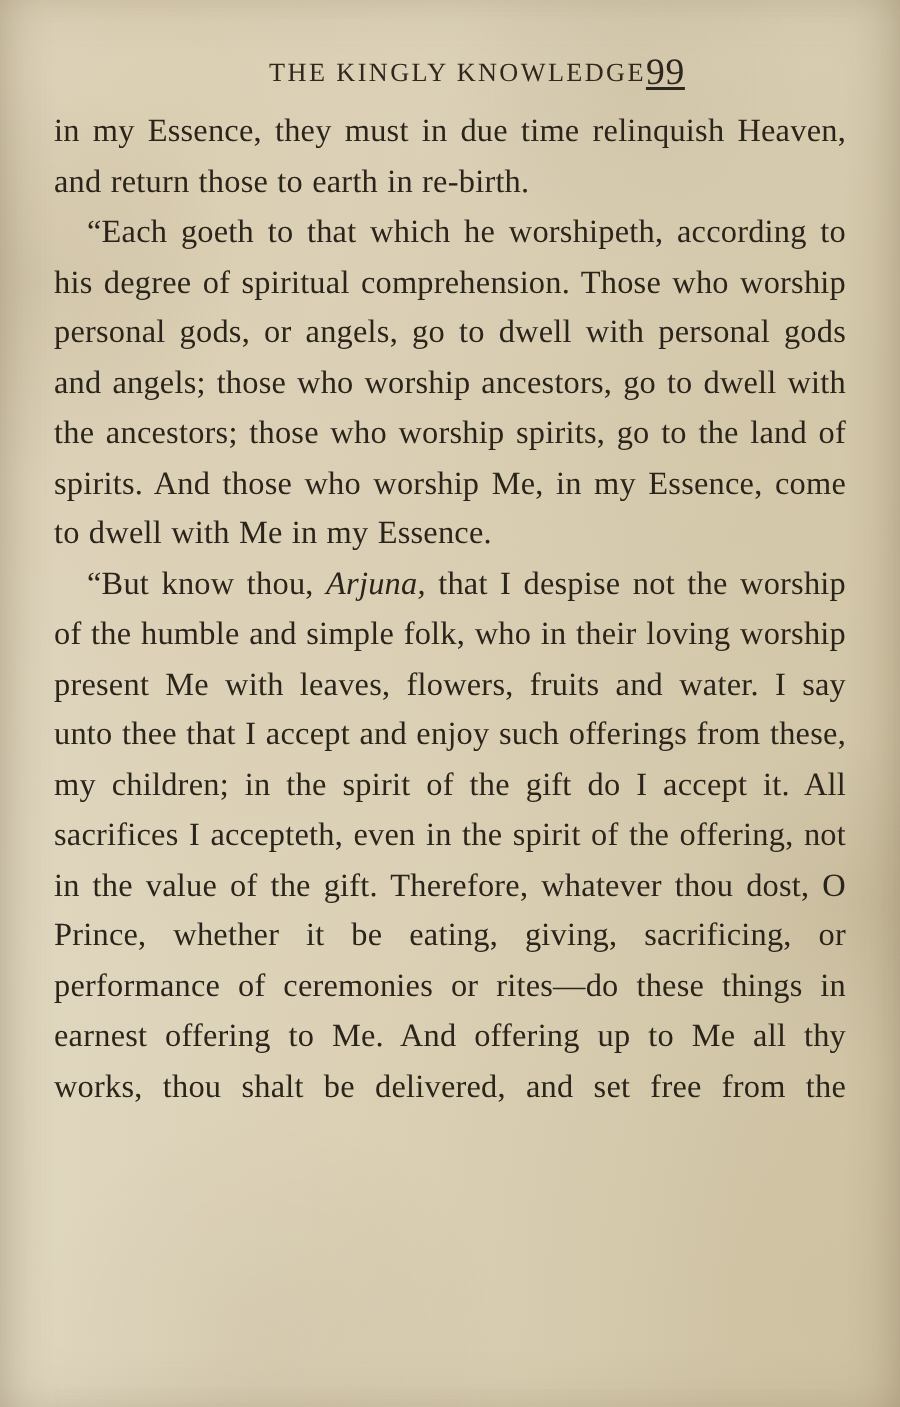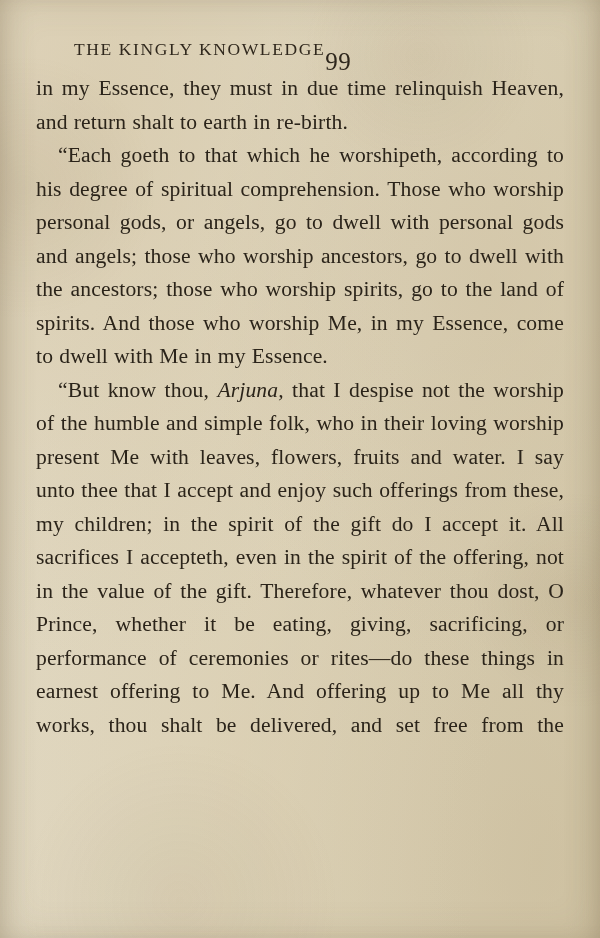--- a/index.html
+++ b/index.html
@@ -54,39 +54,40 @@
   .content {
     position: relative;
     z-index: 2;
     padding: 34px 36px 0 36px;
   }
 
   
   .header {
     display: flex;
     align-items: baseline;
-    justify-content: flex-start;
+    justify-content: center;
     padding: 0 2px 0 38px;
     margin-bottom: 12px;
   }
   .running-head {
     font-size: 17.5px;
     letter-spacing: 1.6px;
     color: #30281d;
     font-variant: small-caps;
     text-transform: uppercase;
     white-space: nowrap;
   }
   .folio {
     font-size: 25px;
     color: #2d261c;
     letter-spacing: 0.5px;
     line-height: 1;
     position: relative;
-    top: 15px;
+    top: 2px;
+    text-decoration: underline;
   }
 
   
   .body-text {
     font-size: 21.6px;
     line-height: 33.5px;
     color: #2b241a;
     text-align: justify;
     text-justify: inter-word;
     letter-spacing: 0.15px;
@@ -115,21 +116,21 @@
 
   <div class="content">
 
     <div class="header">
       <div class="running-head">THE KINGLY KNOWLEDGE</div>
       <div class="folio">99</div>
     </div>
 
     <div class="body-text">
 
-      <p>in my Essence, they must in due time relinquish Heaven, and return shalt to earth in re-birth.</p>
+      <p>in my Essence, they must in due time relinquish Heaven, and return those to earth in re-birth.</p>
 
       <p class="indent">“Each goeth to that which he worshipeth, according to his degree of spiritual comprehension.  Those who worship personal gods, or angels, go to dwell with personal gods and angels; those who worship ancestors, go to dwell with the ancestors; those who worship spirits, go to the land of spirits.  And those who worship Me, in my Essence, come to dwell with Me in my Essence.</p>
 
       <p class="indent"><span>“But know thou, </span><em>Arjuna,</em><span> that I despise not the worship of the humble and simple folk, who in their loving worship present Me with leaves, flowers, fruits and water.  I say unto thee that I accept and enjoy such offerings from these, my children; in the spirit of the gift do I accept it.  All sacrifices I accepteth, even in the spirit of the offering, not in the value of the gift.  Therefore, whatever thou dost, O Prince, whether it be eating, giving, sacrificing, or performance of ceremonies or rites—do these things in earnest offering to Me.  And offering up to Me all thy works, thou shalt be delivered, and set free from the</span></p>
 
     </div>
   </div>
 </div>
 
 </body></html>

